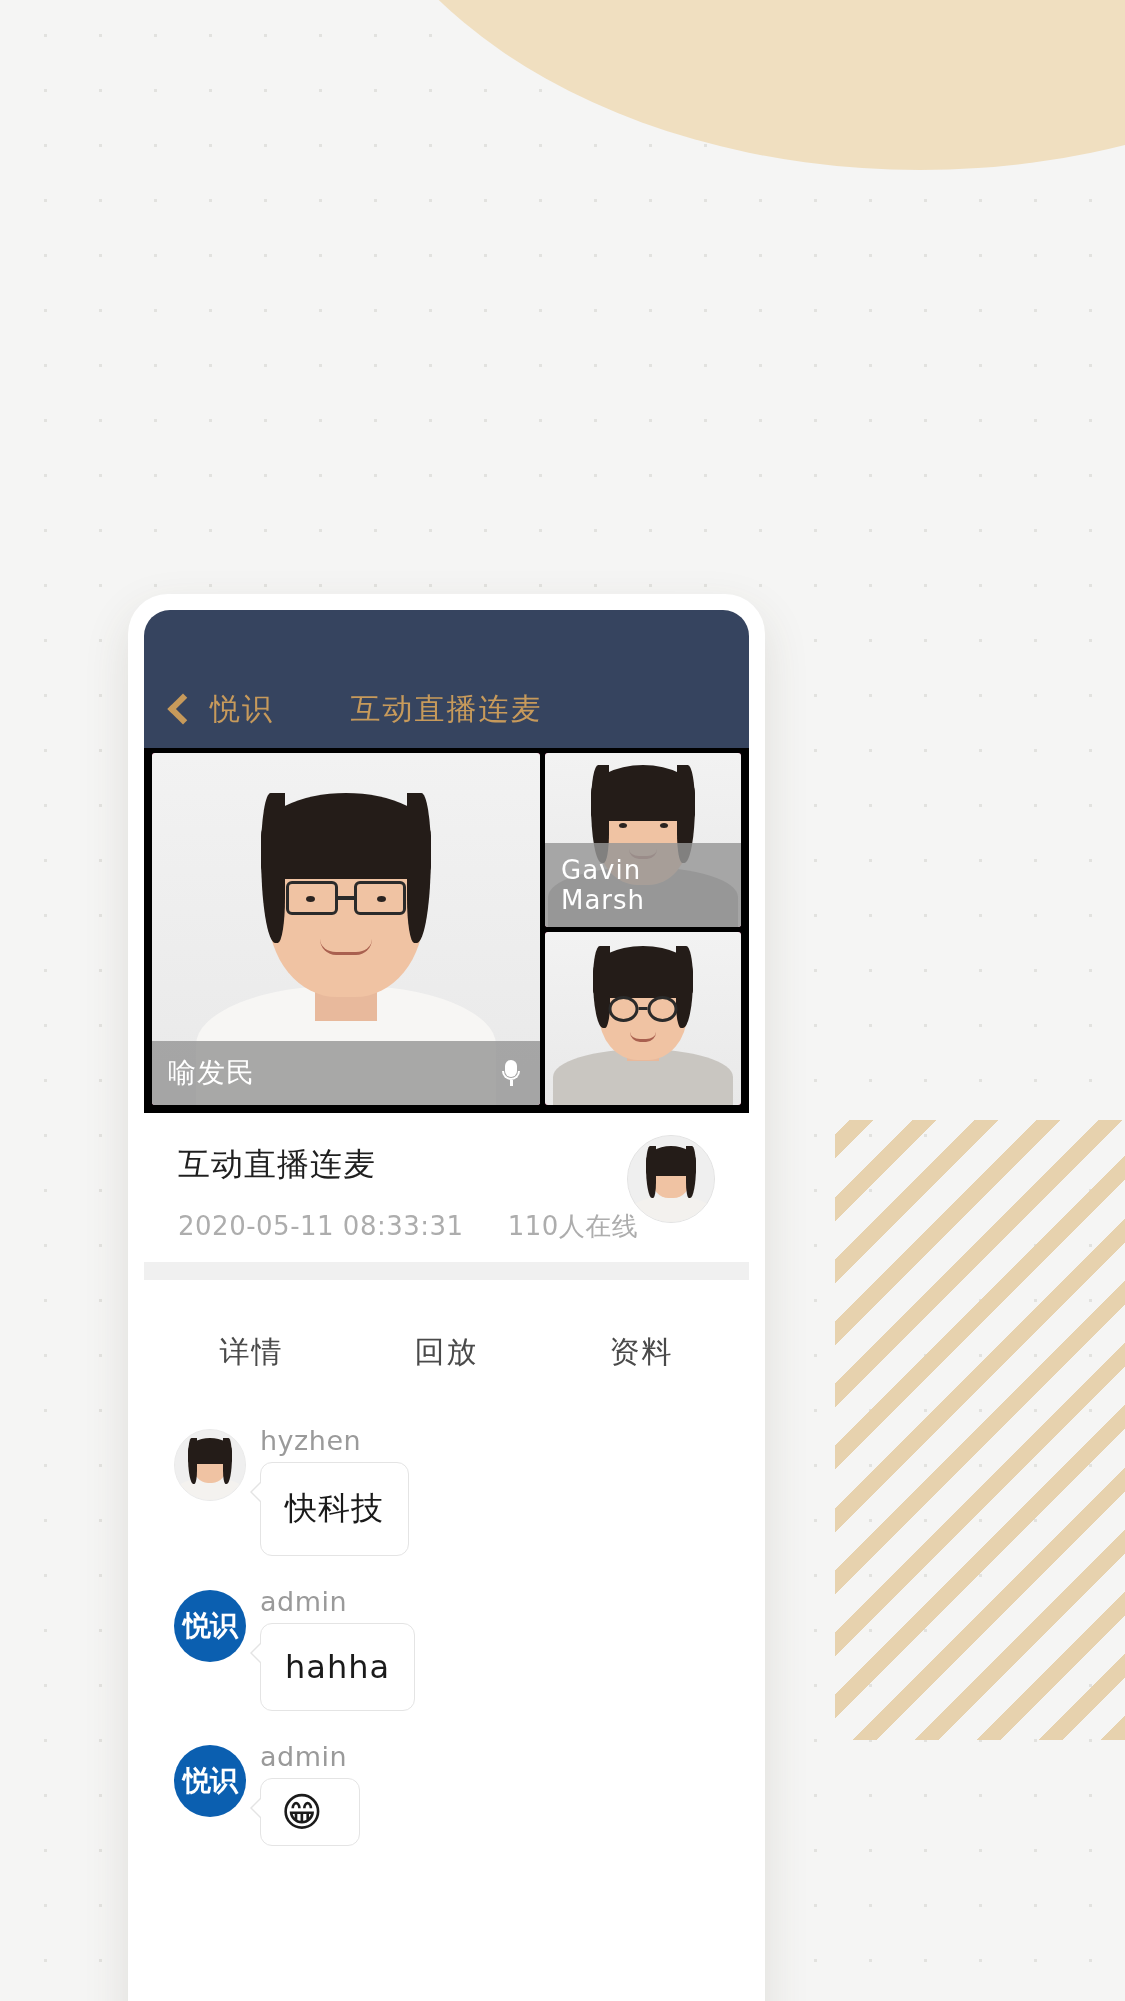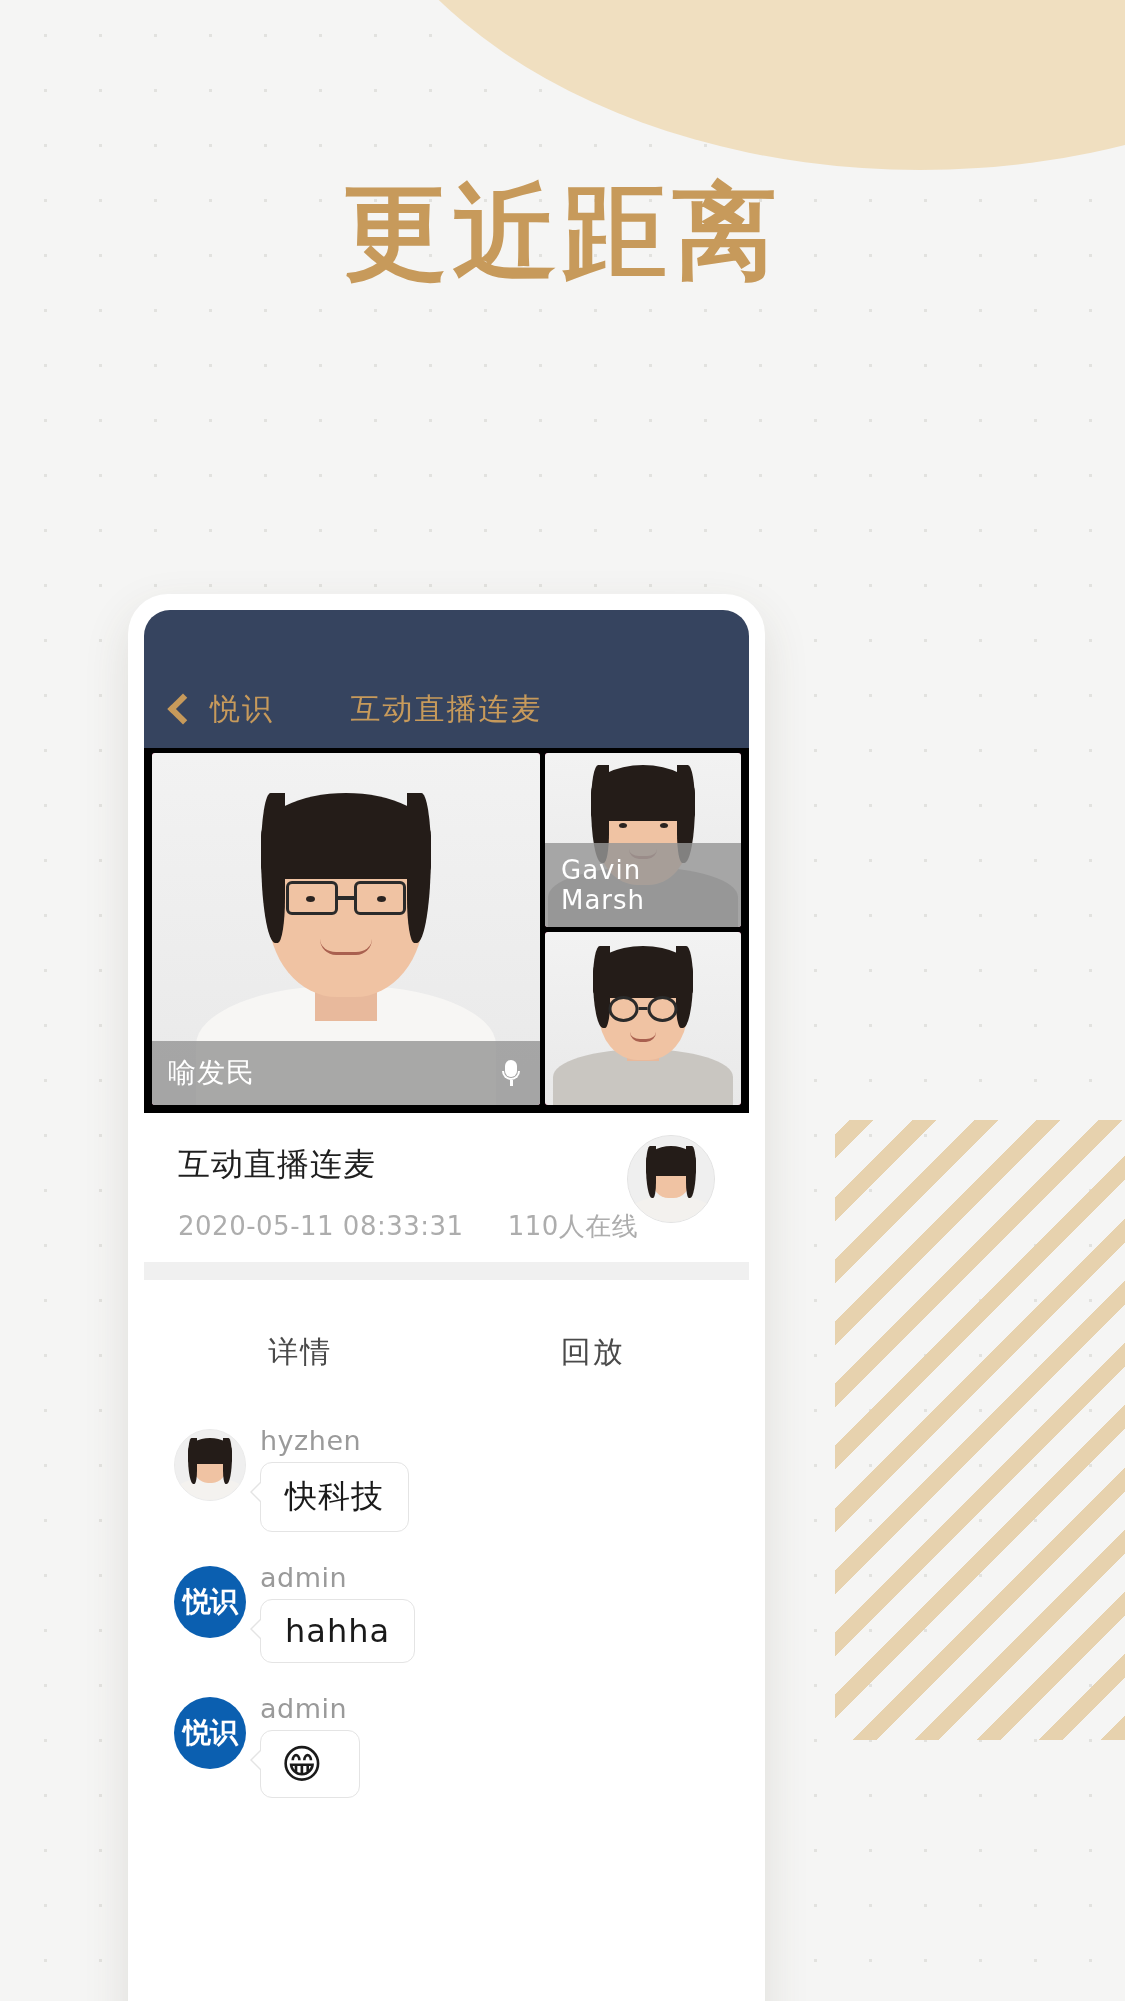--- a/index.html
+++ b/index.html
@@ -153,21 +153,21 @@
   .chat-avatar{ width:72px; height:72px; border-radius:50%; overflow:hidden; flex:none;
     position:relative; background:#efefef; border:1px solid #eaeaea;}
   .chat-avatar.brand{ background:#0b5fb0; border:none; display:flex; align-items:center; justify-content:center;}
   .brand-mark{ color:#fff; font-size:28px; font-weight:700; letter-spacing:-1px;
      font-family:"DejaVu Sans","Liberation Sans",sans-serif;}
   .chat-body{ margin-left:14px; margin-top:-4px; }
   .chat-name{ font-size:27px; color:#9a9a9a; letter-spacing:.5px; margin-bottom:6px;
     font-family:"DejaVu Sans","Liberation Sans",sans-serif;}
   .bubble{
     display:inline-block; background:#fff; border:1px solid #e4e4e4;
-    border-radius:12px; padding:12px 24px; font-size:32px; color:#1a1a1a;
+    border-radius:12px; padding:24px 24px; font-size:32px; color:#1a1a1a;
     letter-spacing:1px; position:relative; min-width:100px;
     font-family:"DejaVu Sans","Liberation Sans",sans-serif;
   }
   .bubble::before{
     content:""; position:absolute; left:-11px; top:18px;
     width:0;height:0; border:11px solid transparent;
     border-right-color:#e4e4e4; border-left:0;
   }
   .bubble::after{
     content:""; position:absolute; left:-9px; top:18px;
@@ -177,21 +177,20 @@
   .bubble.emoji{ font-size:40px; padding:10px 20px; }
 </style>
 </head>
 <body>
 
 <div id="bg-dots"></div>
 <div id="blob-top"></div>
 <div id="stripes"></div>
 
 <div id="headline-wrap">
-  <div id="headline">更近距离</div>
 </div>
 
 <div id="phone">
   <div id="screen">
 
     <div id="navbar">
       <div id="back-btn">
         <span id="back-chevron"></span>
         <span id="nav-back-label">悦识</span>
       </div>
@@ -289,20 +288,23 @@
 
     <div id="divider-band"></div>
 
     <div id="tabs">
       <div class="tab">
         <span class="tab-label">详情</span>
       </div>
       <div class="tab">
         <span class="tab-label">回放</span>
       </div>
+      <div class="tab">
+        <span class="tab-label">资料</span>
+      </div>
     </div>
 
     <div id="chat">
 
       <div class="chat-row">
         <div class="chat-avatar">
           <div class="face">
             <div class="bgwall" style="background:#efefef;"></div>
             <div class="shoulders" style="bottom:0;width:66px;height:22px;background:#f4f2ef;"></div>
             <div class="head" style="top:13px;width:34px;height:40px;"></div>

